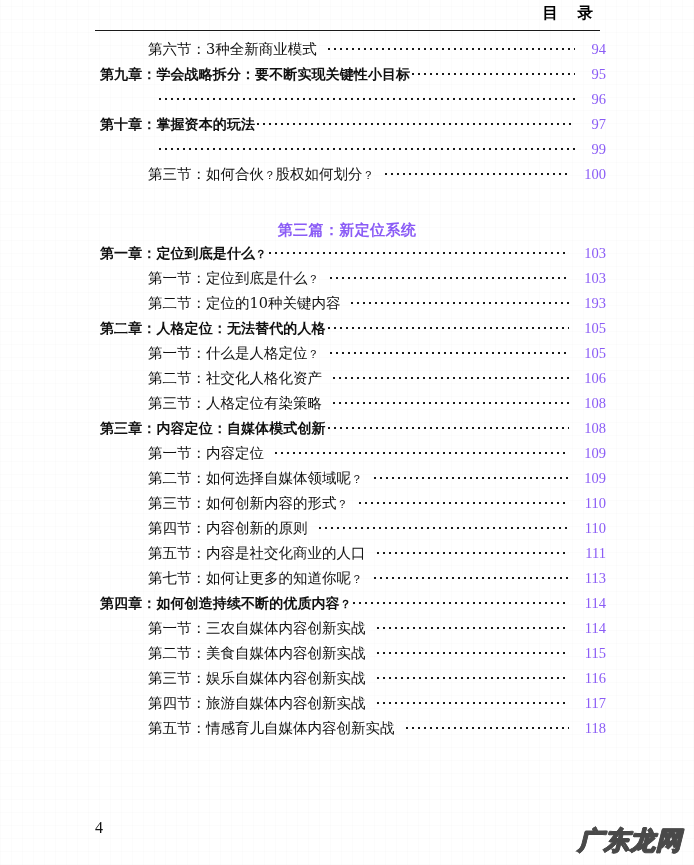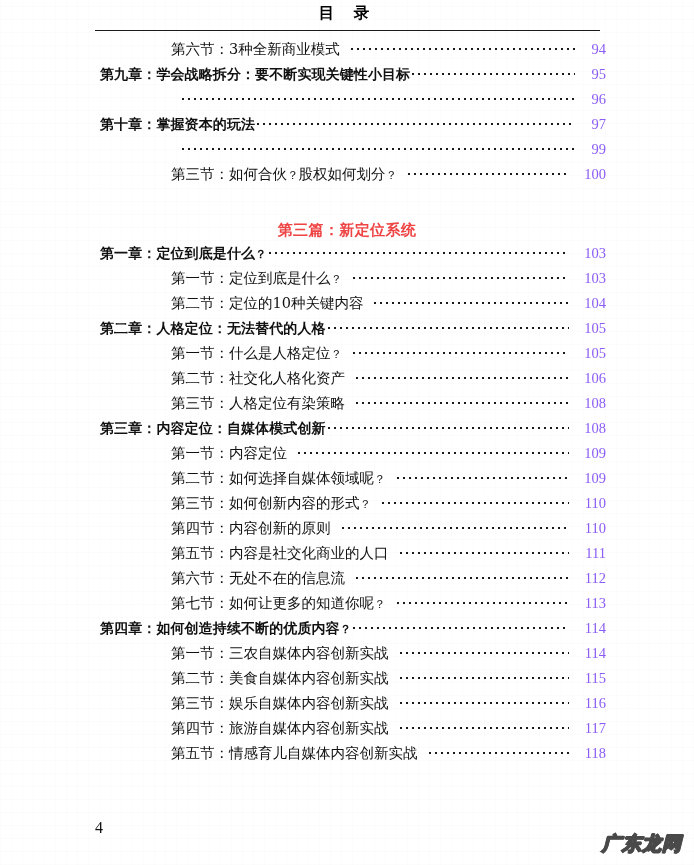--- a/index.html
+++ b/index.html
@@ -30,21 +30,21 @@
     inset: 0;
     z-index: 1;
   }
 
   
   .toc-header {
     position: absolute;
     left: 95px;
     top: 4px;
     width: 505px;
-    text-align: center;
+    text-align: right;
   }
   .toc-header-title {
     font-family: "DejaVu Sans", "Liberation Sans", sans-serif;
     font-weight: bold;
     font-size: 15.5px;
     letter-spacing: 7px;
     color: #000;
     line-height: 1.1;
     display: inline-block;
   }
@@ -68,21 +68,20 @@
     display: flex;
     align-items: baseline;
     height: 25px;
     padding-left: 100px;
     padding-right: 88px;
     box-sizing: border-box;
     white-space: nowrap;
   }
   .toc-row.level-section {
     padding-left: 148px;
-    margin-left: 23px;
   }
 
   .row-label {
     flex: 0 0 auto;
     font-size: 14.5px;
     color: #111;
   }
   .toc-row.level-chapter .row-label {
     font-family: "DejaVu Sans", "Liberation Sans", sans-serif;
     font-weight: bold;
@@ -149,42 +148,42 @@
     display: flex;
     align-items: flex-end;
     justify-content: center;
     padding-bottom: 4px;
     box-sizing: border-box;
   }
   .part-heading-text {
     font-family: "DejaVu Sans", "Liberation Sans", sans-serif;
     font-weight: bold;
     font-size: 15px;
-    color: #ef4444;
+    color: #8b5cf6;
     letter-spacing: 0.4px;
     margin-top: 42px;
   }
   .gap-row { height: 18px; }
 
   
   .page-number-footer {
     position: absolute;
     left: 95px;
     bottom: 28px;
     font-family: "Liberation Serif", "DejaVu Serif", serif;
     font-size: 16px;
     color: #111;
   }
   .watermark {
     position: absolute;
     right: 12px;
     bottom: 8px;
     font-family: "DejaVu Sans", "Liberation Sans", sans-serif;
     font-weight: bold;
-    font-size: 19px;
+    font-size: 25px;
     font-style: italic;
     letter-spacing: 1px;
     color: #ffffff;
     -webkit-text-stroke: 1.3px #3a3a3a;
     text-shadow:
       -1px 0 0 #3a3a3a, 1px 0 0 #3a3a3a,
       0 -1px 0 #3a3a3a, 0 1px 0 #3a3a3a;
     opacity: 0.92;
   }
 </style>
@@ -239,21 +238,21 @@
         <span class="page-num">103</span>
       </div>
       <div class="toc-row level-section wide-num">
         <span class="row-label">第一节：定位到底是什么<span class="qm-small">？</span></span>
         <span class="leader"></span>
         <span class="page-num">103</span>
       </div>
       <div class="toc-row level-section wide-num">
         <span class="row-label">第二节：定位的10种关键内容</span>
         <span class="leader"></span>
-        <span class="page-num">104</span>
+        <span class="page-num">193</span>
       </div>
       <div class="toc-row level-chapter wide-num">
         <span class="row-label">第二章：人格定位：无法替代的人格</span>
         <span class="leader"></span>
         <span class="page-num">105</span>
       </div>
       <div class="toc-row level-section wide-num">
         <span class="row-label">第一节：什么是人格定位<span class="qm-small">？</span></span>
         <span class="leader"></span>
         <span class="page-num">105</span>
@@ -292,25 +291,20 @@
         <span class="row-label">第四节：内容创新的原则</span>
         <span class="leader"></span>
         <span class="page-num">110</span>
       </div>
       <div class="toc-row level-section wide-num">
         <span class="row-label">第五节：内容是社交化商业的人口</span>
         <span class="leader"></span>
         <span class="page-num">111</span>
       </div>
       <div class="toc-row level-section wide-num">
-        <span class="row-label">第六节：无处不在的信息流</span>
-        <span class="leader"></span>
-        <span class="page-num">112</span>
-      </div>
-      <div class="toc-row level-section wide-num">
         <span class="row-label">第七节：如何让更多的知道你呢<span class="qm-small">？</span></span>
         <span class="leader"></span>
         <span class="page-num">113</span>
       </div>
       <div class="toc-row level-chapter wide-num">
         <span class="row-label">第四章：如何创造持续不断的优质内容<span class="qm-small">？</span></span>
         <span class="leader"></span>
         <span class="page-num">114</span>
       </div>
       <div class="toc-row level-section wide-num">

